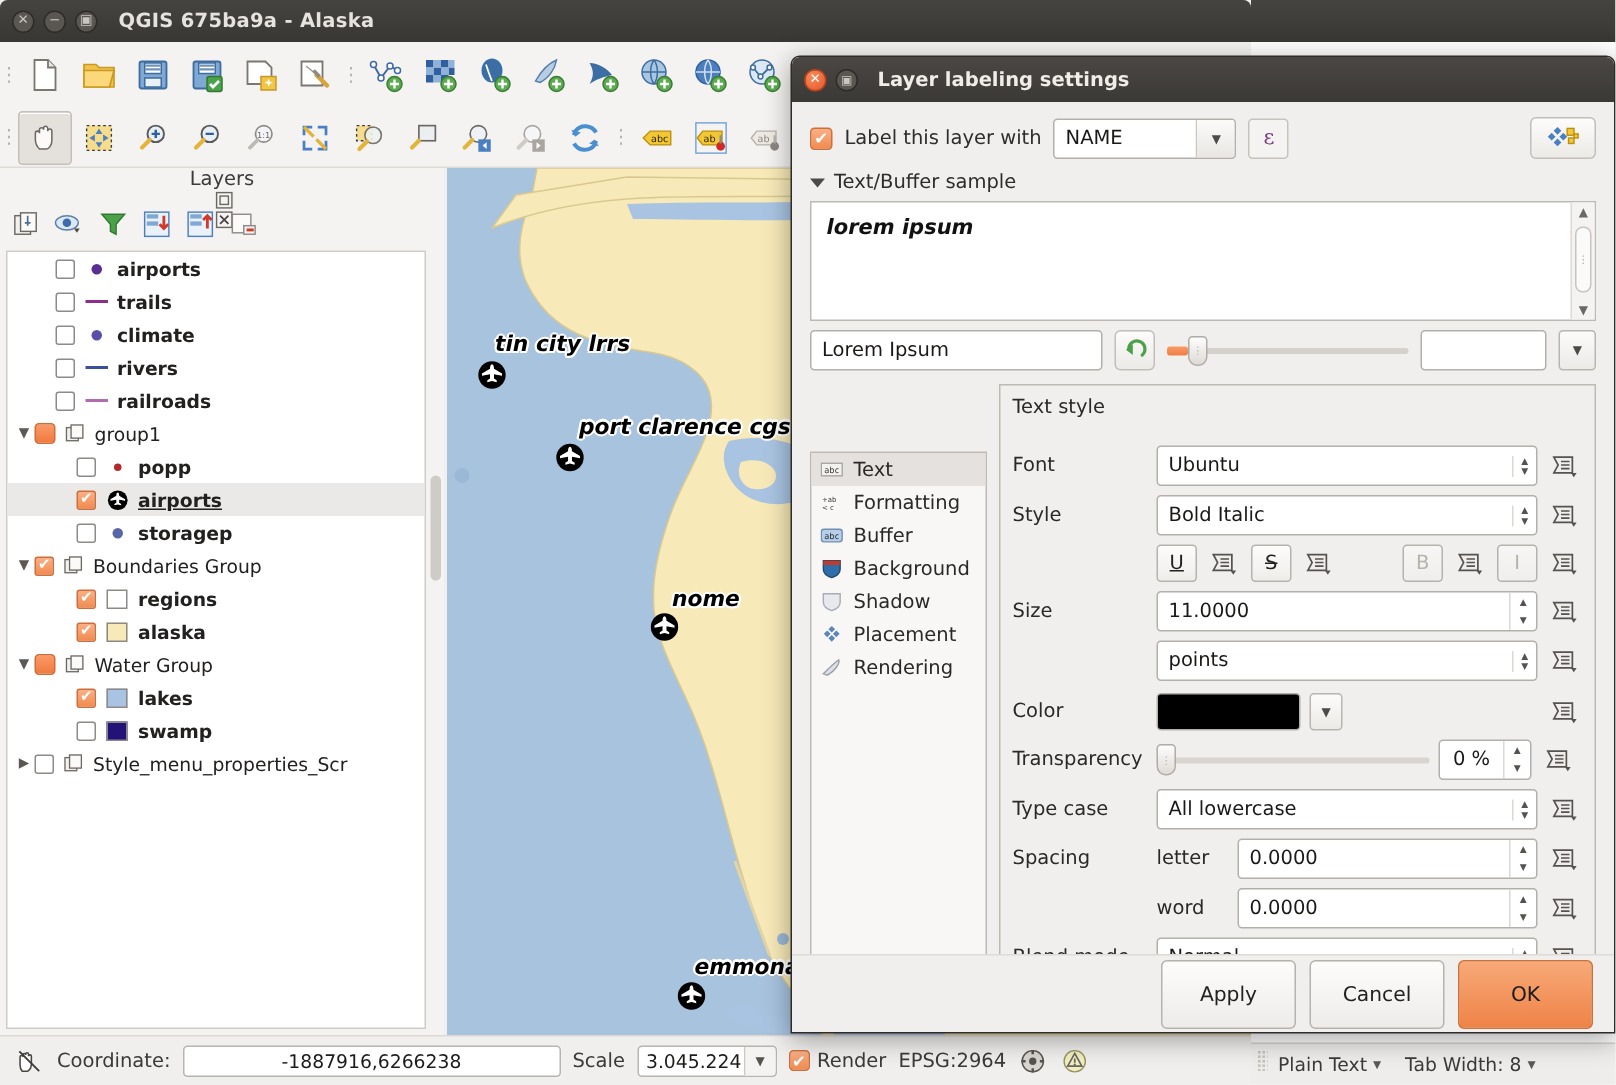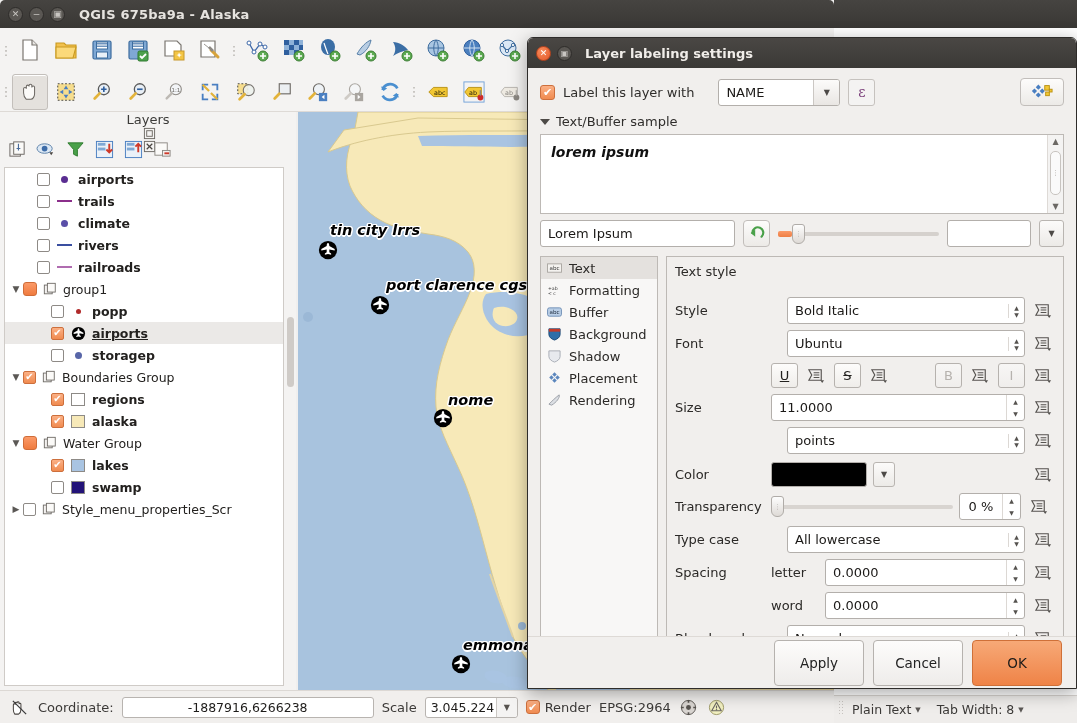--- a/index.html
+++ b/index.html
@@ -147,21 +147,21 @@
   .dlg-body { padding: 10px 12px 0 12px; }
 
   .row-label-layer { display: flex; align-items: center; gap: 8px; }
   .cbox { width: 15px; height: 15px; border-radius: 3px;
           background: linear-gradient(#fbb085,#f08b50); border: 1px solid #cd6f3c;
           display:flex; align-items:center; justify-content:center; }
   .cbox::after { content:"✔"; color:#fff; font-size:11px; line-height:1; }
   .lbl { font-size: 13px; color: #2f2d2b; }
 
   .combo { height: 27px; background: #fff; border: 1px solid #b3afab; border-radius: 3px;
-           display: flex; align-items: center; position: relative; margin-left: 16px; }
+           display: flex; align-items: center; position: relative; }
   .combo .cv { padding: 0 7px; font-size: 13px; color: #1b1917; flex: 1;
                overflow: hidden; white-space: nowrap; }
   .combo .cbtn { width: 26px; height: 100%; background: linear-gradient(#fcfbfa,#e9e6e3);
                  border-left: 1px solid #cbc7c3; display:flex; align-items:center;
                  justify-content:center; color:#4d4a47; font-size: 8px;
                  border-radius: 0 2px 2px 0; }
   .spin { height: 27px; background: #fff; border: 1px solid #b3afab; border-radius: 3px;
           display: flex; align-items: center; }
   .spin .sv { padding: 0 7px; font-size: 13px; color: #1b1917; flex: 1; white-space: nowrap; }
   .spin .sarrows { width: 18px; height: 100%; display:flex; flex-direction:column;
@@ -205,21 +205,21 @@
                    border-radius:2px; }
   .slider .filled { position:absolute; left:0; width: 14px; height:6px;
                     background: linear-gradient(#fb9a68,#ee7e44); border-radius:2px; }
   .slider .knob { position:absolute; left: 14px; width: 13px; height: 20px;
                   background: linear-gradient(#fdfdfd,#dedad6); border:1px solid #b0aca8;
                   border-radius: 3px 3px 6px 6px; display:flex; align-items:center;
                   justify-content:center; color:#b5b1ad; font-size: 7px; }
 
   .hsplit { display: flex; gap: 8px; margin-top: 9px; }
   .nav-list { width: 118px; background: #f8f7f6; border: 1px solid #bdb9b5;
-              position: relative; }
+              position: relative; margin-top: 45px; }
   .nav-item { display:flex; align-items:center; gap: 6px; height: 22px; padding-left: 5px;
               font-size: 13px; color: #2b2927; }
   .nav-item.sel { background: #e4e1de; }
   .nav-ico { width: 17px; flex: 0 0 17px; display:flex; align-items:center; justify-content:center; }
   .nav-hscroll { position:absolute; left:0; right:0; bottom:0; height:15px;
                  background:#f4f3f2; border-top:1px solid #dedad6;
                  display:flex; align-items:center; }
   .nav-hscroll .a { width: 13px; text-align:center; font-size:7px; color:#6b6864; }
   .nav-hscroll .t { flex:1; height:11px; margin:0 1px; background:#fafafa;
                     border:1px solid #c8c4c0; border-radius:5px; color:#b3afab;
@@ -1004,44 +1004,44 @@
             <span class="a">◀</span>
             <span class="t">⋯</span>
             <span class="a">▶</span>
           </div>
         </div>
 
         <div class="pane">
           <div class="pane-title">Text style</div>
 
           <div class="frow">
-            <div class="fl">Style</div>
+            <div class="fl">Font</div>
             <div class="fctl">
               <div class="combo" style="flex:1">
-                <div class="cv">Bold Italic</div>
+                <div class="cv">Ubuntu</div>
                 <div class="sarrows" style="width:16px;display:flex;flex-direction:column;border-left:1px solid #dcd8d4">
                   <i style="flex:1;display:flex;align-items:center;justify-content:center;font-size:6px;color:#55524f;font-style:normal">▲</i>
                   <i style="flex:1;display:flex;align-items:center;justify-content:center;font-size:6px;color:#55524f;font-style:normal">▼</i>
                 </div>
               </div>
               <div class="dd-btn">
                 <svg width="21" height="19" viewBox="0 0 22 20">
                     <path d="M3 4h13v11H3l3-5.5z" fill="#f0eeec" stroke="#55524f" stroke-width="1.2"></path>
                     <path d="M8 7h6M8 9.5h6M8 12h6" stroke="#55524f" stroke-width="1.1"></path>
                     <path d="M15 15l4 0-2 3z" fill="#55524f"></path>
                   </svg>
               </div>
             </div>
           </div>
 
           <div class="frow">
-            <div class="fl">Font</div>
+            <div class="fl">Style</div>
             <div class="fctl">
               <div class="combo" style="flex:1">
-                <div class="cv">Ubuntu</div>
+                <div class="cv">Bold Italic</div>
                 <div class="sarrows" style="width:16px;display:flex;flex-direction:column;border-left:1px solid #dcd8d4">
                   <i style="flex:1;display:flex;align-items:center;justify-content:center;font-size:6px;color:#55524f;font-style:normal">▲</i>
                   <i style="flex:1;display:flex;align-items:center;justify-content:center;font-size:6px;color:#55524f;font-style:normal">▼</i>
                 </div>
               </div>
               <div class="dd-btn">
                 <svg width="21" height="19" viewBox="0 0 22 20">
                     <path d="M3 4h13v11H3l3-5.5z" fill="#f0eeec" stroke="#55524f" stroke-width="1.2"></path>
                     <path d="M8 7h6M8 9.5h6M8 12h6" stroke="#55524f" stroke-width="1.1"></path>
                     <path d="M15 15l4 0-2 3z" fill="#55524f"></path>

